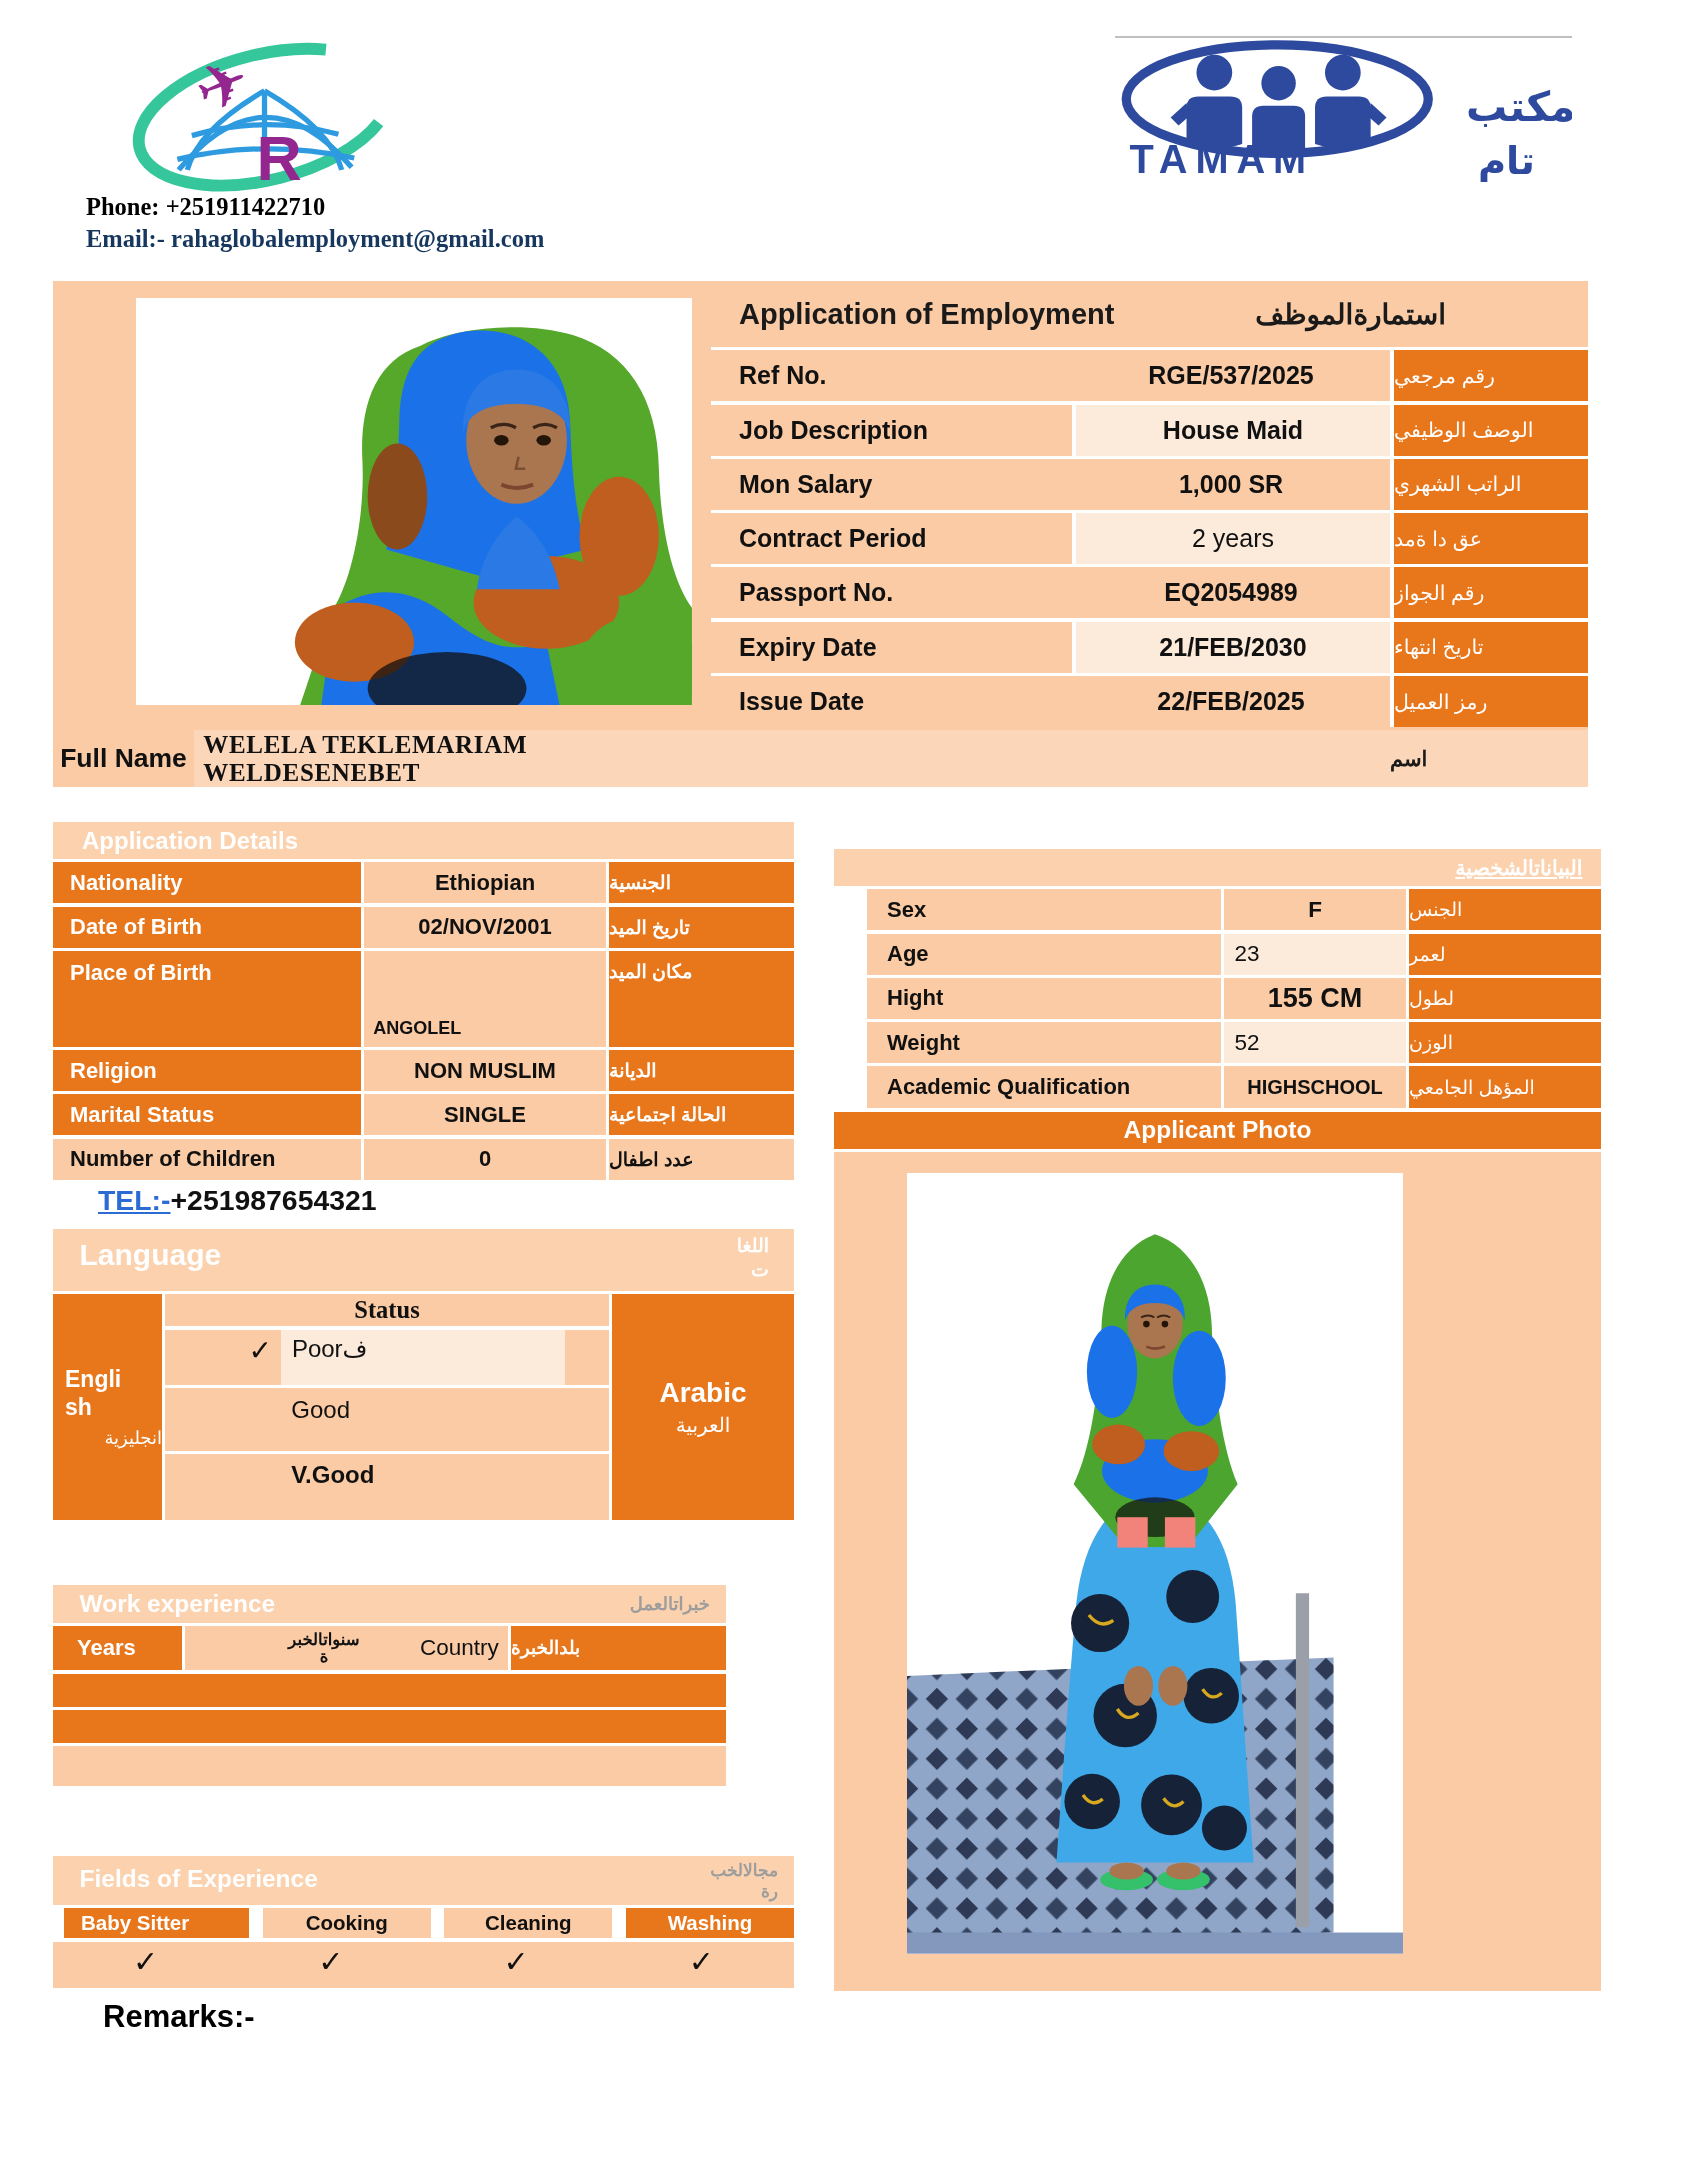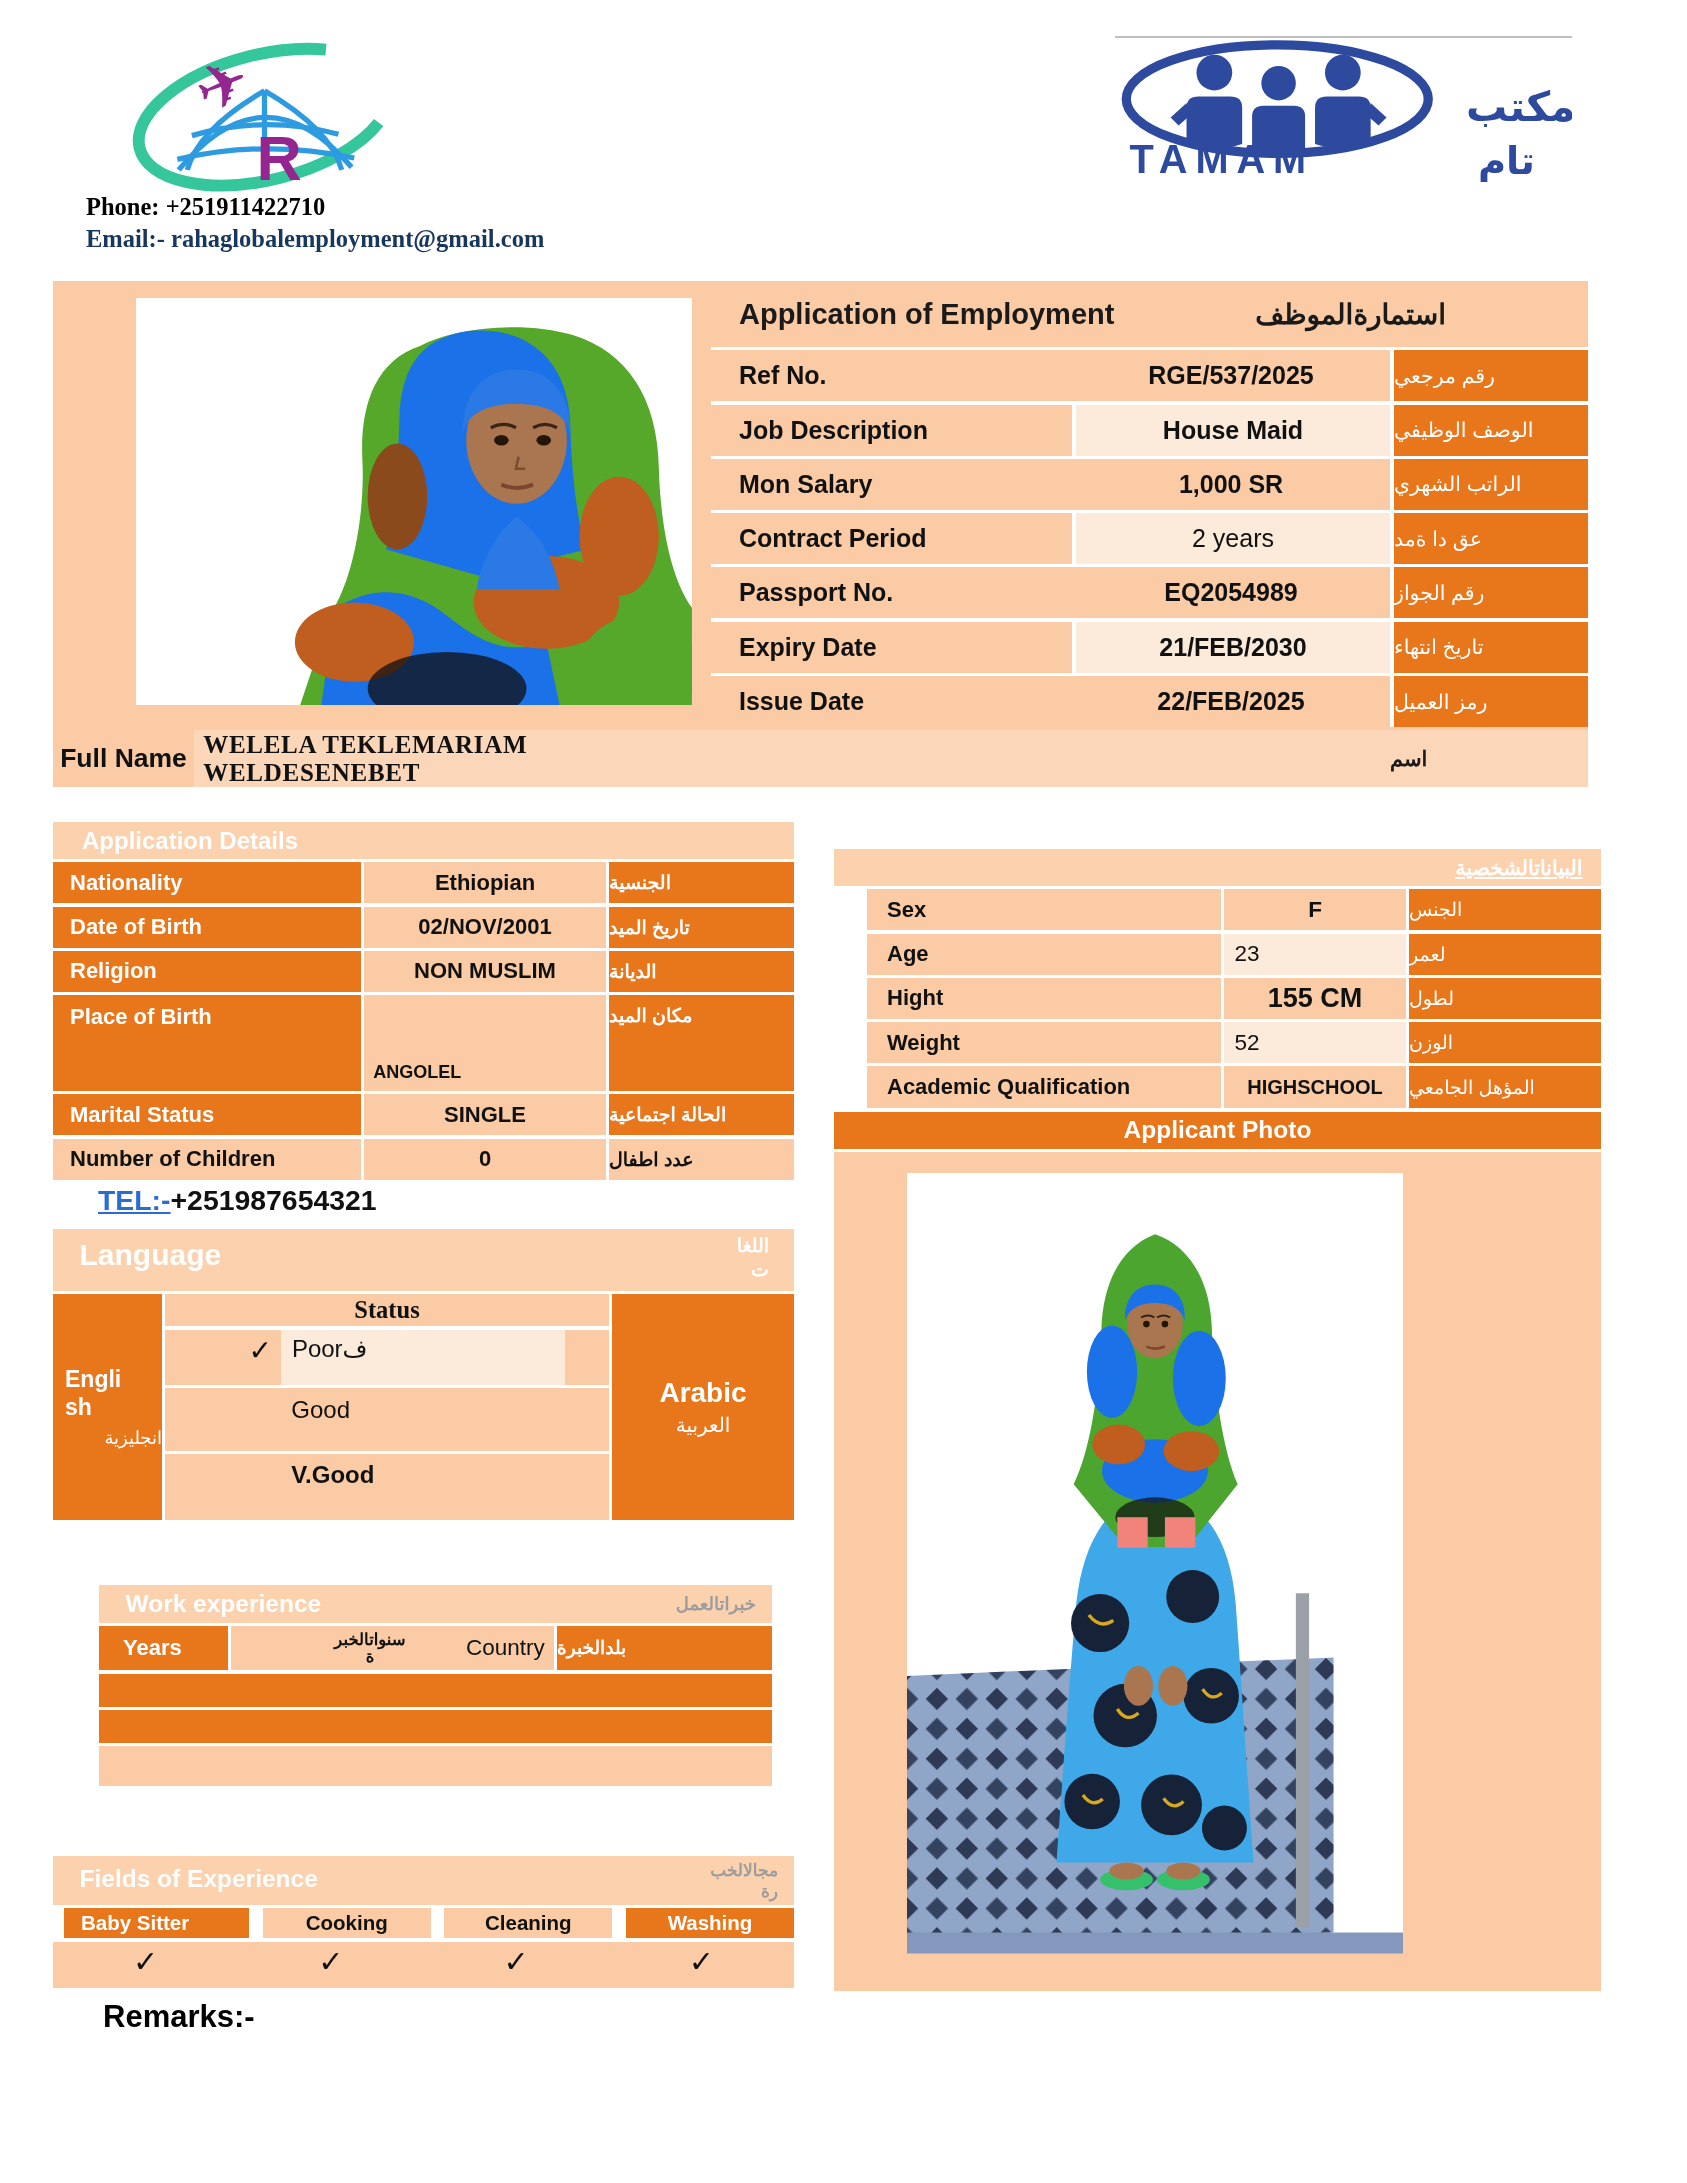--- a/index.html
+++ b/index.html
@@ -86,21 +86,21 @@
     font-size:28px; color:#111; }
   .lang-poor .txt { width:284px; background:#FCEADB; font-size:24px; color:#111; padding:5.3px 0 0 10.6px; }
   .lang-poor .fill { flex:1; background:#FACBA4; }
   .lang-good { height:63px; background:#FACBA4; font-size:24px; color:#111; padding:8px 0 0 126px; }
   .lang-vgood { flex:1; background:#FACBA4; font-size:24px; font-weight:bold; color:#111; padding:6.6px 0 0 126px; }
   .lang-arab { width:182px; display:flex; flex-direction:column; justify-content:center; align-items:center; gap:4px; }
   .lang-arab .en { font-size:28px; font-weight:bold; }
   .lang-arab .arr { font-size:20px; }
 
   
-  .workexp { left:53px; top:1585px; width:673px;margin-left:46px; }
+  .workexp { left:53px; top:1585px; width:673px; }
   .we-header { height:38px; }
   .we-header .t-en { font-size:24.5px; padding-left:26.5px; }
   .we-header .t-ar { font-size:18px; color:#9D9D9D; padding-right:16px; font-weight:bold; }
   .we-cols { display:flex; height:44px; margin-top:3.3px; }
   .we-years { width:129px; font-size:22px; font-weight:bold; display:flex; align-items:center; padding-left:24px; }
   .we-mid { flex:1; background:#FACBA4; border-left:3.3px solid #fff; border-right:3.3px solid #fff;
     display:flex; align-items:center; padding-left:83px; }
   .we-mid .yrs-ar { width:112px; font-size:16.5px; font-weight:bold; color:#111; text-align:center; line-height:17px; }
   .we-mid .country { font-size:22.5px; color:#111; margin-left:40px; }
   .we-ar-cell { width:215px; display:flex; align-items:center; justify-content:flex-end;
@@ -271,29 +271,29 @@
     <div class="ad-row">
       <div class="ad-label">Nationality</div>
       <div class="ad-value">Ethiopian</div>
       <div class="ad-ar ar">الجنسية</div>
     </div>
     <div class="ad-row">
       <div class="ad-label">Date of Birth</div>
       <div class="ad-value">02/NOV/2001</div>
       <div class="ad-ar ar">تاريخ الميد</div>
     </div>
+    <div class="ad-row tall">
+      <div class="ad-label">Place of Birth</div>
+      <div class="ad-value">ANGOLEL</div>
+      <div class="ad-ar ar">مكان الميد</div>
+    </div>
     <div class="ad-row">
       <div class="ad-label">Religion</div>
       <div class="ad-value">NON  MUSLIM</div>
       <div class="ad-ar ar">الديانة</div>
-    </div>
-    <div class="ad-row tall">
-      <div class="ad-label">Place of Birth</div>
-      <div class="ad-value">ANGOLEL</div>
-      <div class="ad-ar ar">مكان الميد</div>
     </div>
     <div class="ad-row">
       <div class="ad-label">Marital Status</div>
       <div class="ad-value">SINGLE</div>
       <div class="ad-ar ar">الحالة اجتماعية</div>
     </div>
     <div class="ad-row plain">
       <div class="ad-label">Number of Children</div>
       <div class="ad-value">0</div>
       <div class="ad-ar ar">عدد اطفال</div>

